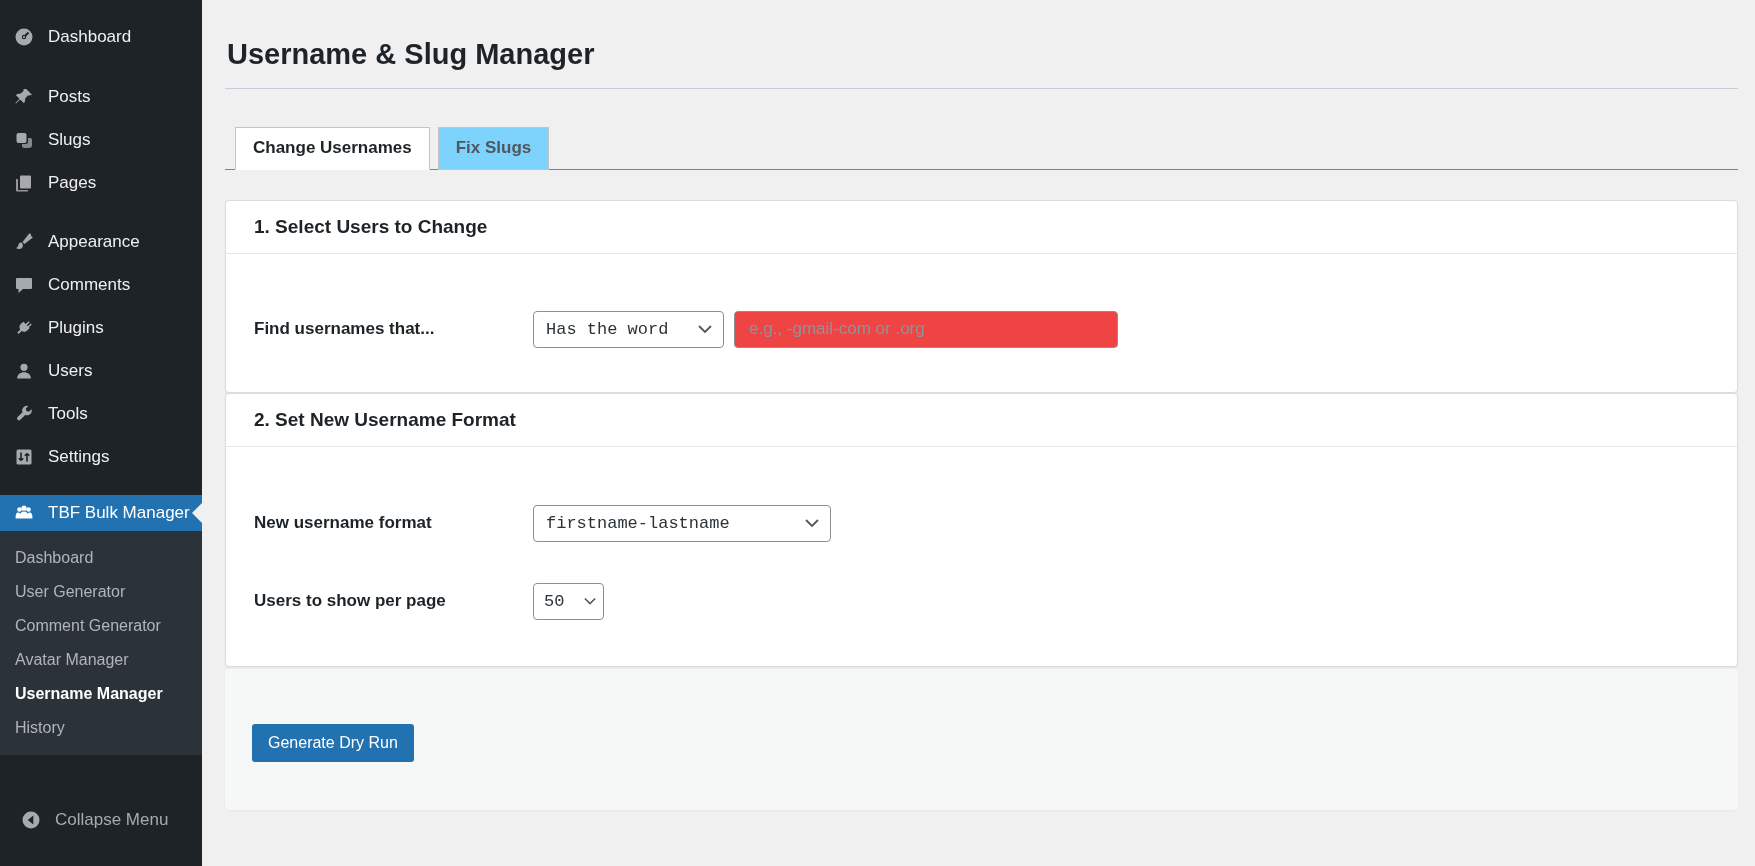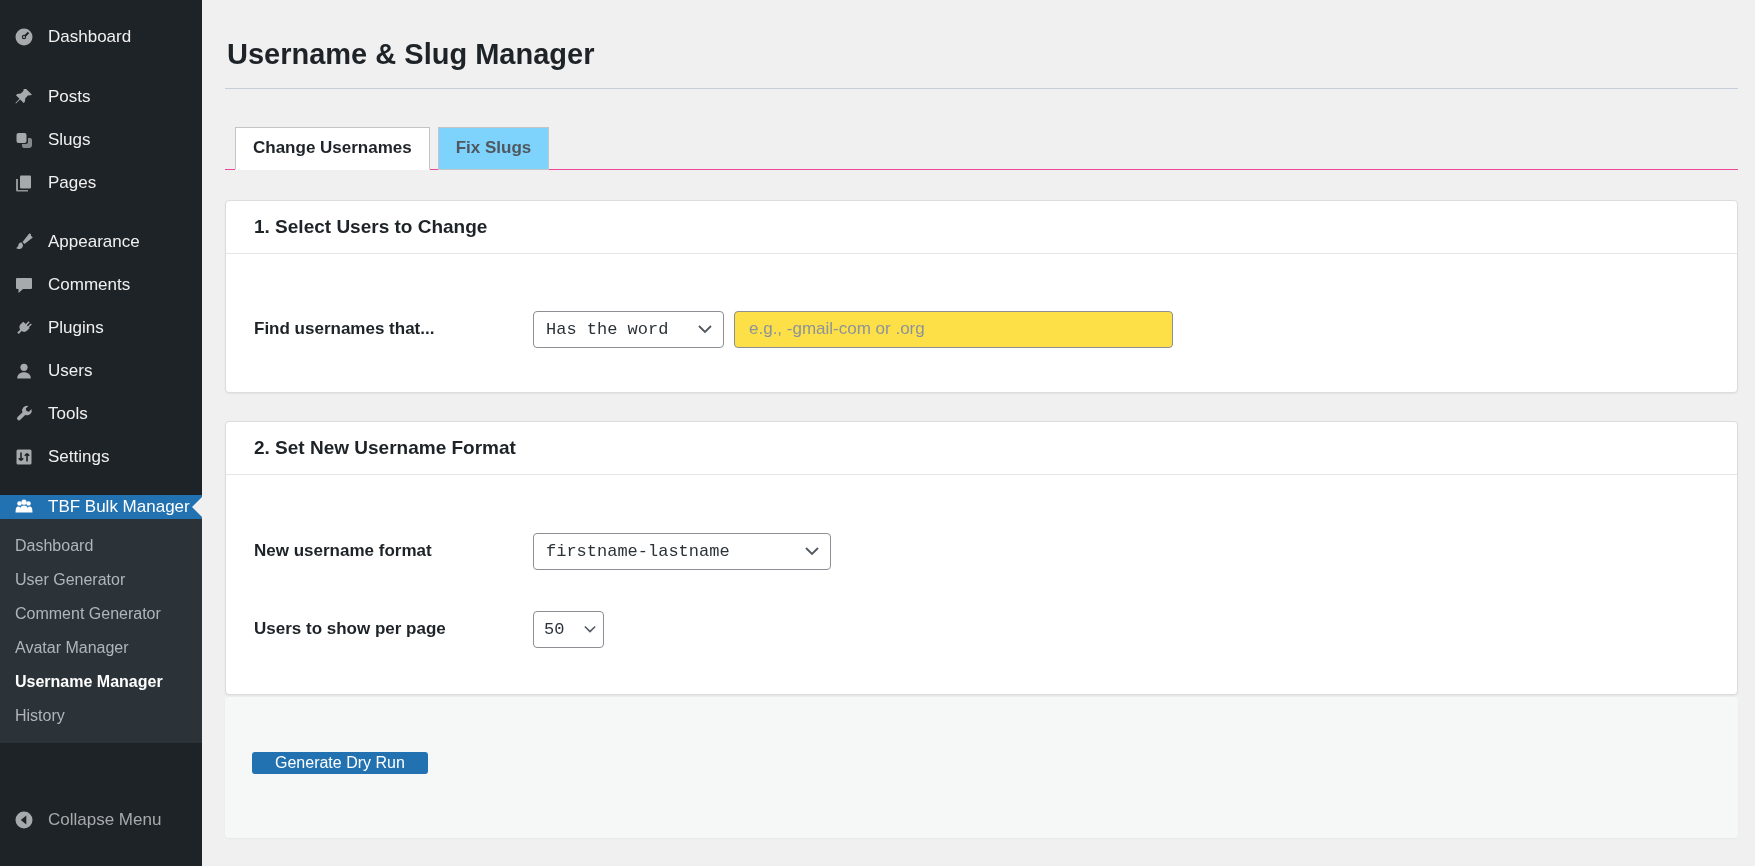--- a/index.html
+++ b/index.html
@@ -21,39 +21,39 @@
   .menu { padding-top: 15px; }
   .menu-item {
     height: 43px; display: flex; align-items: center;
     padding-left: 13px; gap: 13px;
     color: #f0f0f1; font-size: 17px; cursor: pointer;
   }
   .menu-item .ic { width: 22px; height: 22px; display: flex; align-items: center; justify-content: center; color: #a7aaad; flex: none; }
   .gap-sm { margin-top: 17px; }
   .gap-md { margin-top: 16px; }
   .menu-item.active {
-    background: #2271b1; color: #fff; height: 24px; margin-top: 17px; position: relative;
+    background: #2271b1; color: #fff; height: 36px; margin-top: 17px; position: relative;
   }
   .menu-item.active .ic { color: #fff; }
   .menu-arrow {
     position: absolute; right: 0; top: 50%; transform: translateY(-50%);
     width: 0; height: 0;
     border-top: 10px solid transparent; border-bottom: 10px solid transparent;
     border-right: 10px solid #f0f0f1;
   }
   .submenu { background: #2c3338; padding: 10px 0 10px; }
   .submenu-item {
     height: 34px; display: flex; align-items: center;
     padding-left: 15px; color: #b0b5bb; font-size: 16px; cursor: pointer;
   }
   .submenu-item.current { color: #fff; font-weight: bold; }
   .sidebar-filler { flex: 1; }
   .collapse-row {
     height: 44px; margin-bottom: 24px;
-    display: flex; align-items: center; padding-left: 13px; gap: 13px;
+    display: flex; align-items: center; padding-left: 20px; gap: 13px;
     color: #a7aaad; font-size: 17px; cursor: pointer;
   }
   .collapse-row .ic { width: 22px; height: 22px; display: flex; align-items: center; justify-content: center; }
 
   
   .content { flex: 1; padding: 0 17px 0 23px; }
   h1.page-title { font-size: 29px; font-weight: 600; color: #1d2327; margin: 37px 0 0 2px; line-height: 1.2; }
   hr.title-divider { border: none; border-top: 1px solid #c5ced8; margin: 16px 0 0; }
 
   .tabs { margin-top: 38px; border-bottom: 1px solid #ec4899; display: flex; padding-left: 10px; }
@@ -69,21 +69,21 @@
   .card {
     background: #fff; border: 1px solid #dcdcde; border-radius: 4px;
     box-shadow: 0 1px 2px rgba(0,0,0,0.05);
   }
   .card-header {
     padding: 15px 28px; font-size: 19px; font-weight: 700; color: #1d2327;
     border-bottom: 1px solid #e4e6e8;
   }
   #card-select-users { margin-top: 30px; }
   #card-select-users .card-body { padding: 57px 28px 44px; }
-  #card-format { margin-top: 28px; }
+  #card-format { }
   #card-format .card-body { padding: 58px 28px 46px; }
 
   .form-row { display: flex; align-items: center; }
   .form-row + .form-row { margin-top: 41px; }
   .form-label { width: 279px; min-width: 279px; font-size: 17px; font-weight: 700; color: #1d2327; }
 
   .select-wrap { position: relative; display: inline-block; }
   .select-wrap select {
     appearance: none; -webkit-appearance: none; -moz-appearance: none;
     height: 37px; border: 1px solid #8c8f94; border-radius: 4px;
@@ -92,34 +92,34 @@
     cursor: pointer;
   }
   .select-wrap .chev { position: absolute; right: 12px; top: 50%; transform: translateY(-50%); pointer-events: none; color: #50575e; display: flex; }
   .w-match { width: 191px; }
   .w-format { width: 298px; }
   .w-perpage { width: 71px; }
   .w-perpage select { padding: 0 26px 0 10px; }
   .w-perpage .chev { right: 8px; }
 
   .text-input {
-    height: 37px; width: 439px; margin-left: 10px;
+    height: 37px; width: 384px; margin-left: 10px;
     border: 1px solid #8c8f94; border-radius: 4px;
     font-family: "Liberation Sans", sans-serif; font-size: 17px; color: #2c3338;
-    padding: 0 14px; background: #fde047;
+    padding: 0 14px; background: #ef4444;
   }
   .text-input::placeholder { color: #8e9399; }
 
   .footer-card {
     margin-top: 2px; height: 141px; background: #f6f7f7; border-radius: 4px;
     box-shadow: 0 1px 2px rgba(0,0,0,0.04);
     padding: 55px 0 0 27px;
   }
   .primary-btn {
-    height: 22px; padding: 0 23px; background: #2271b1; color: #fff;
+    height: 38px; padding: 0 16px; background: #2271b1; color: #fff;
     border: none; border-radius: 3px; font-family: "Liberation Sans", sans-serif;
     font-size: 16px; cursor: pointer;
   }
 
   svg { display: block; }
 </style>
 </head>
 <body>
 
 <div class="sidebar">

